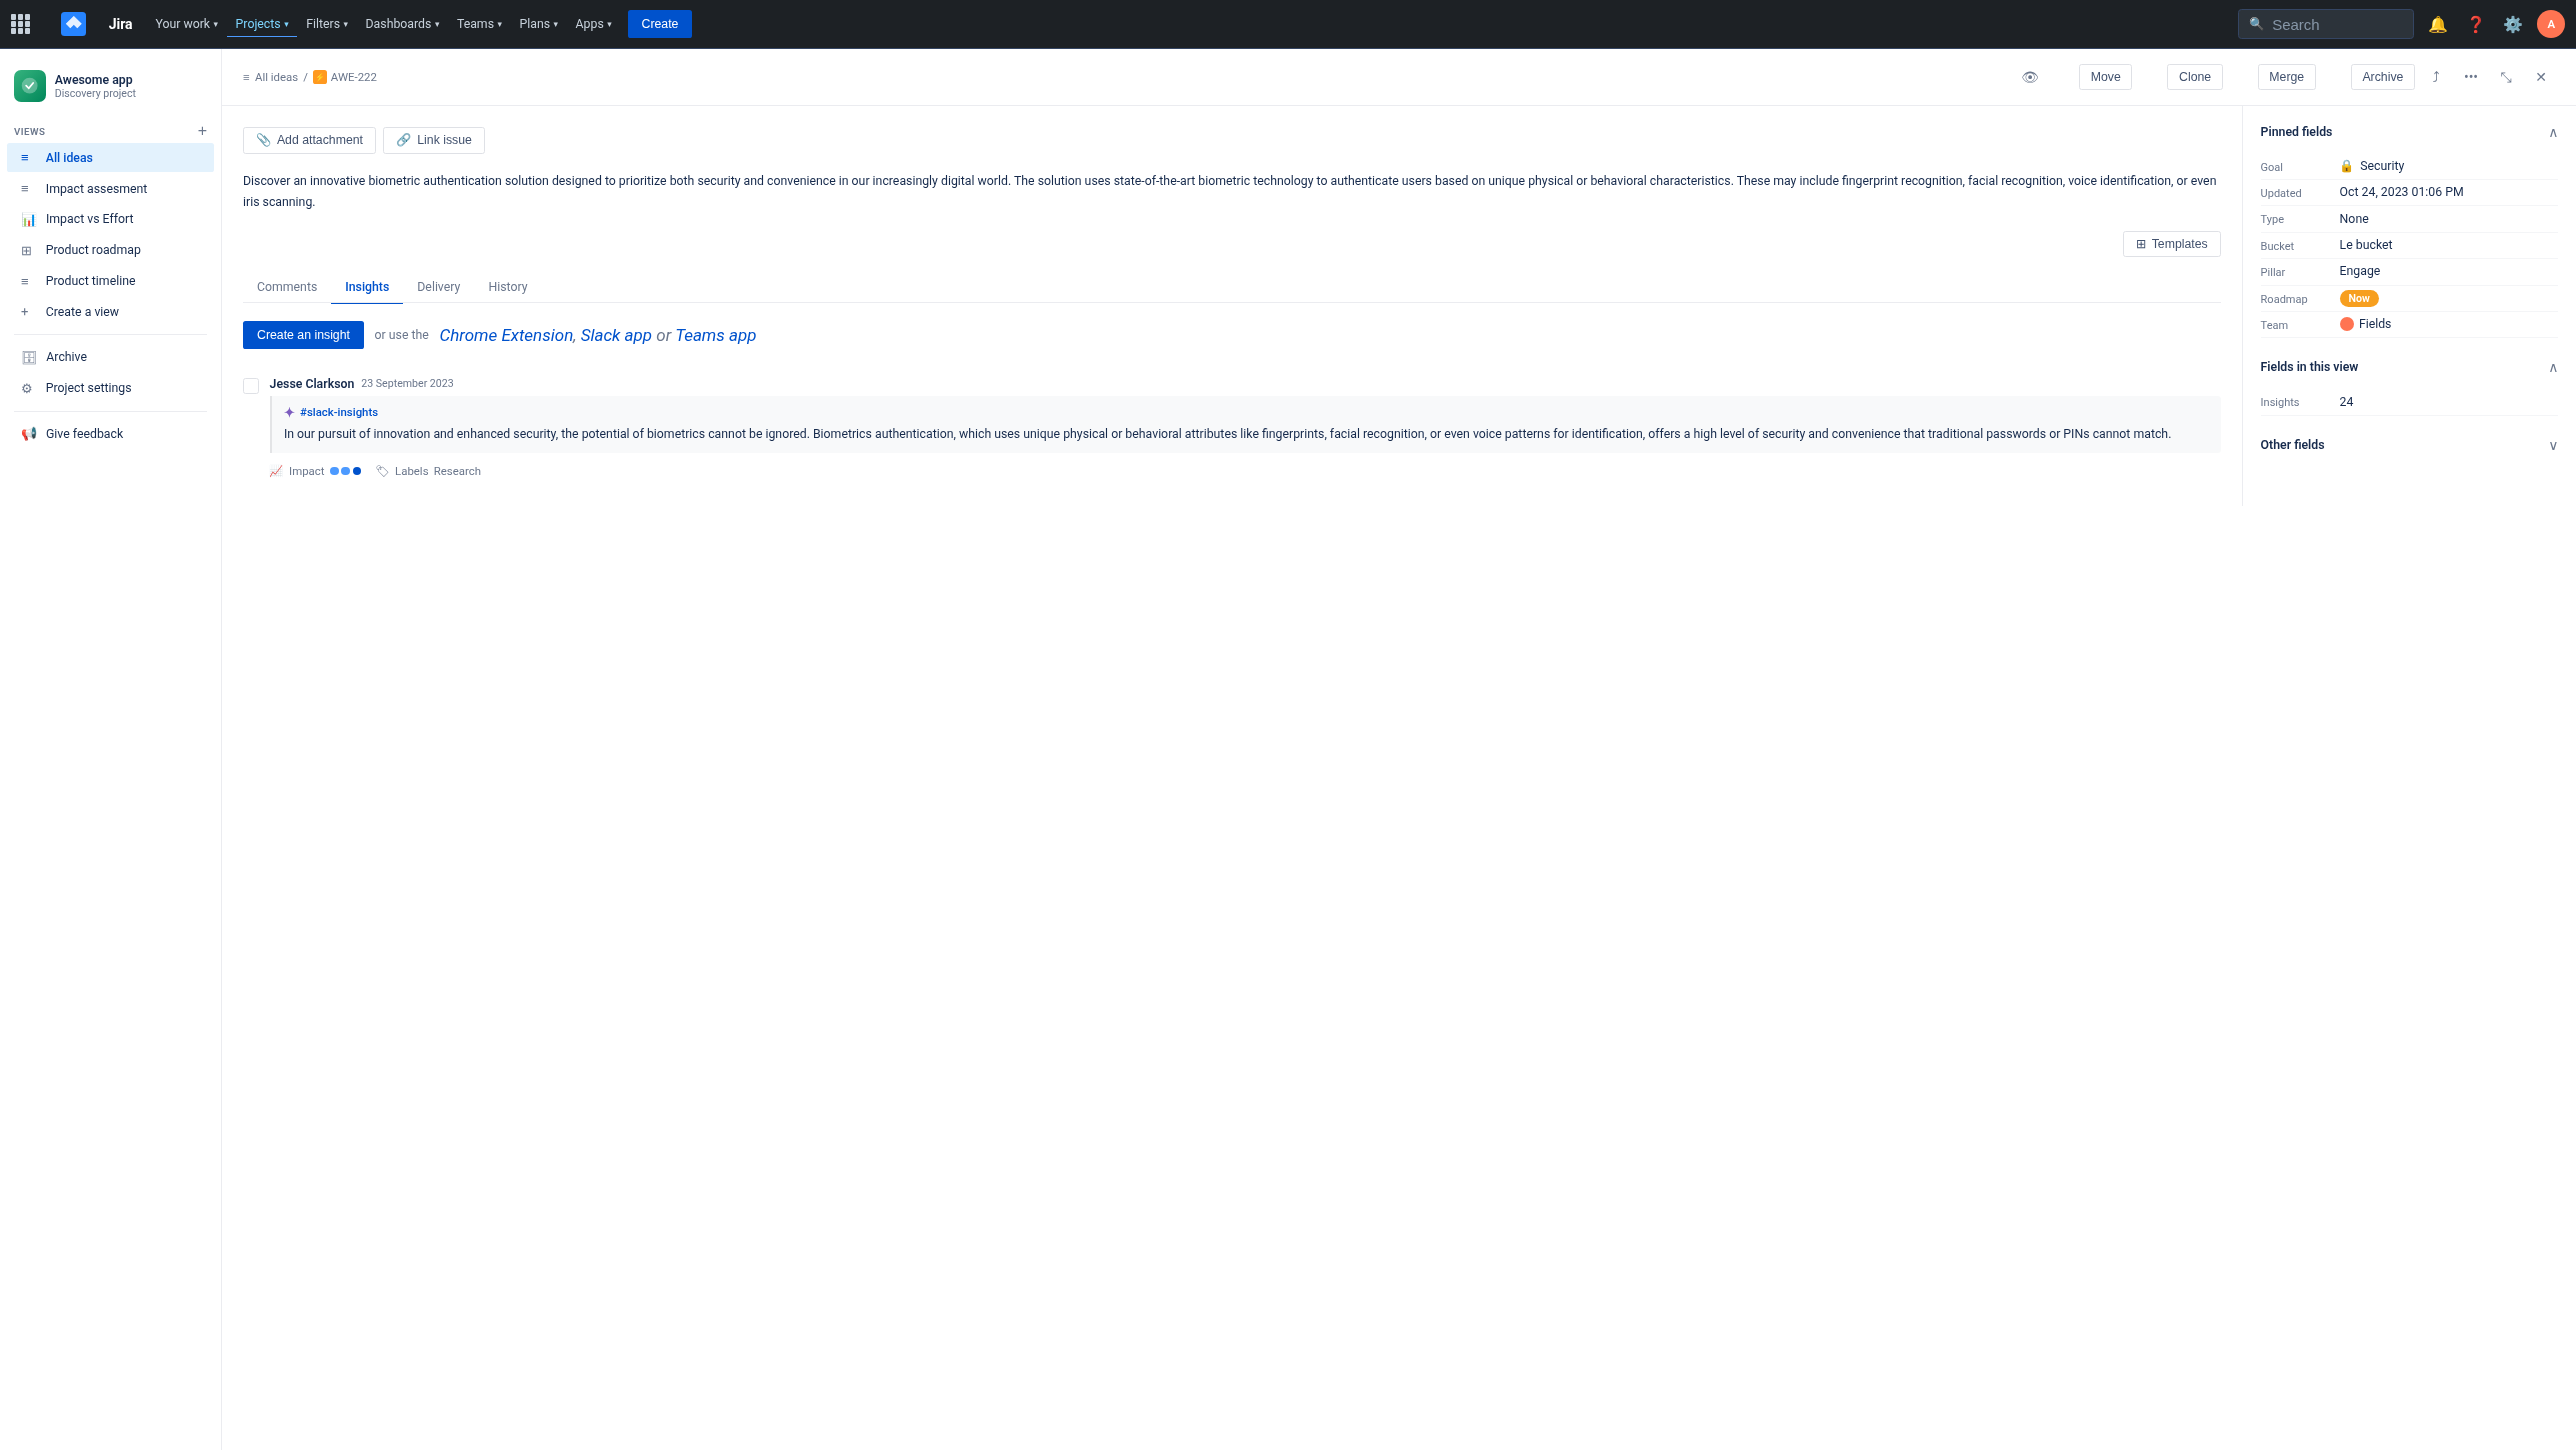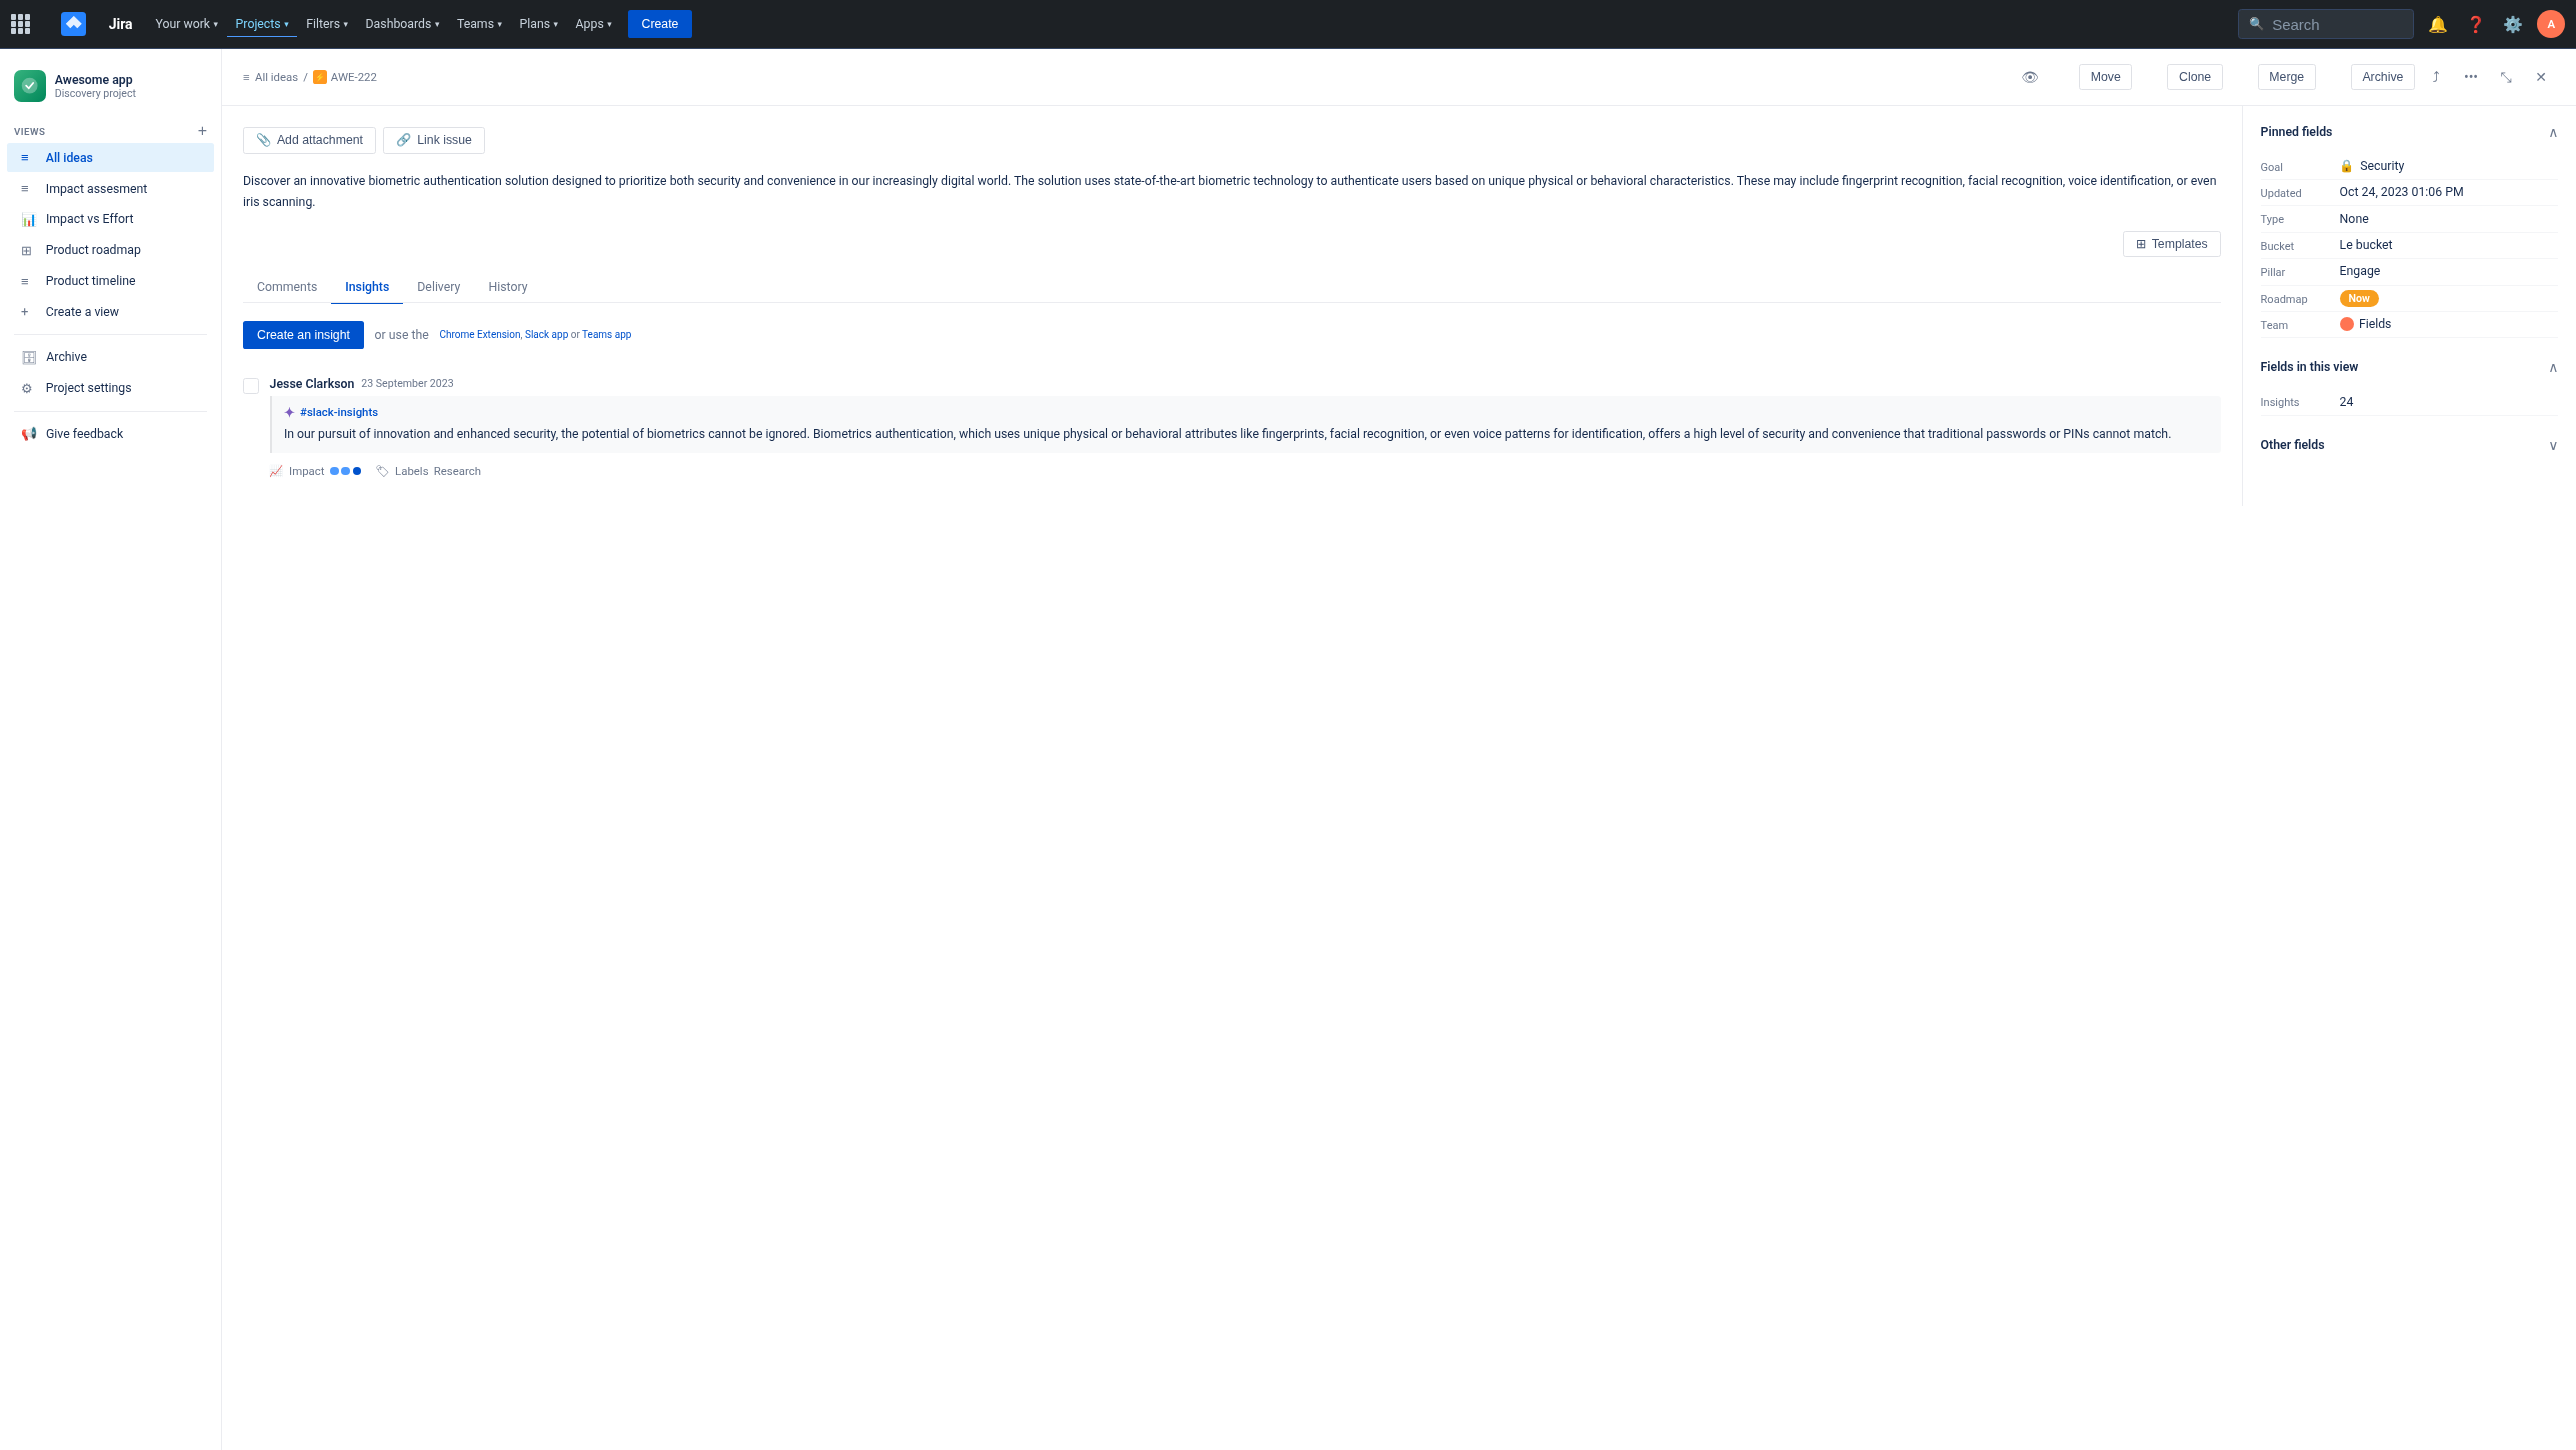--- a/index.html
+++ b/index.html
@@ -83,21 +83,21 @@
 
     
     .tabs { display: flex; border-bottom: 1.8px solid #ebecf0; margin-bottom: 17.6px; }
     .tab { padding: 8.8px 14px; cursor: pointer; font-size: 12.3px; color: #6b778c; border-bottom: 1.8px solid transparent; margin-bottom: -1.8px; }
     .tab.active { color: #0052cc; border-bottom: 1.8px solid #0052cc; font-weight: 500; }
 
     
     .create-insight-row { display: flex; align-items: center; gap: 10.6px; margin-bottom: 21px; }
     .create-insight-btn { background: #0052cc; color: white; border: none; padding: 7px 14px; border-radius: 2.6px; cursor: pointer; font-size: 12.3px; font-weight: 500; }
     .or-text { font-size: 12.3px; color: #6b778c; }
-    .insight-links { font-size: 10px; color: #6b778c; }
+    .insight-links { font-size: 17px; color: #6b778c; font-style: italic; }
     .insight-links a { color: #0052cc; text-decoration: none; }
 
     
     .insight-item { display: flex; gap: 10.6px; padding: 7px 0; }
     .insight-checkbox { width: 16px; height: 16px; border: 1.8px solid #dfe1e6; border-radius: 2.6px; cursor: pointer; margin-top: 1.8px; flex-shrink: 0; }
     .insight-content { flex: 1; }
     .insight-author-row { display: flex; align-items: center; gap: 7px; margin-bottom: 5.3px; }
     .insight-author { font-weight: 600; font-size: 12.3px; color: #172b4d; }
     .insight-date { font-size: 10.6px; color: #6b778c; }
     .insight-text { font-size: 12.3px; color: #172b4d; line-height: 1.6; margin-bottom: 10.6px; }

